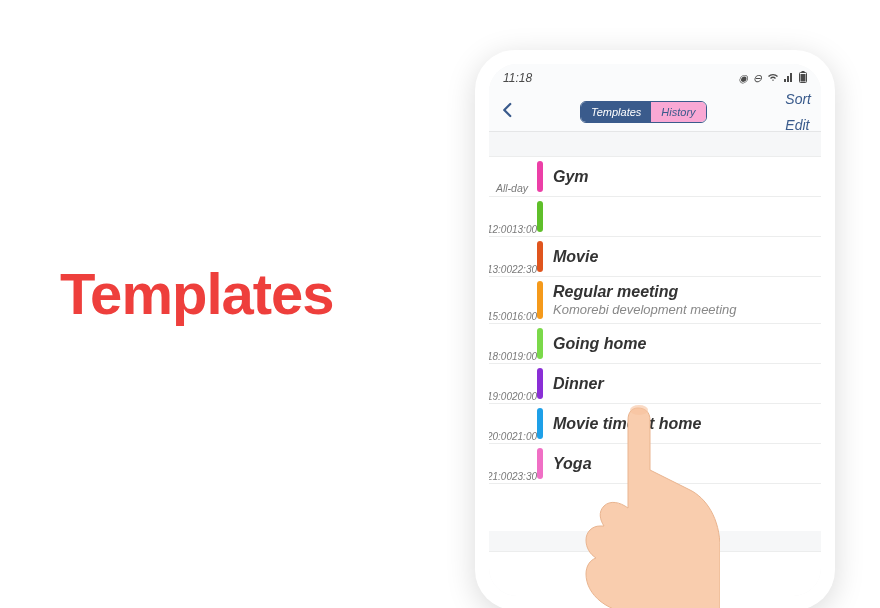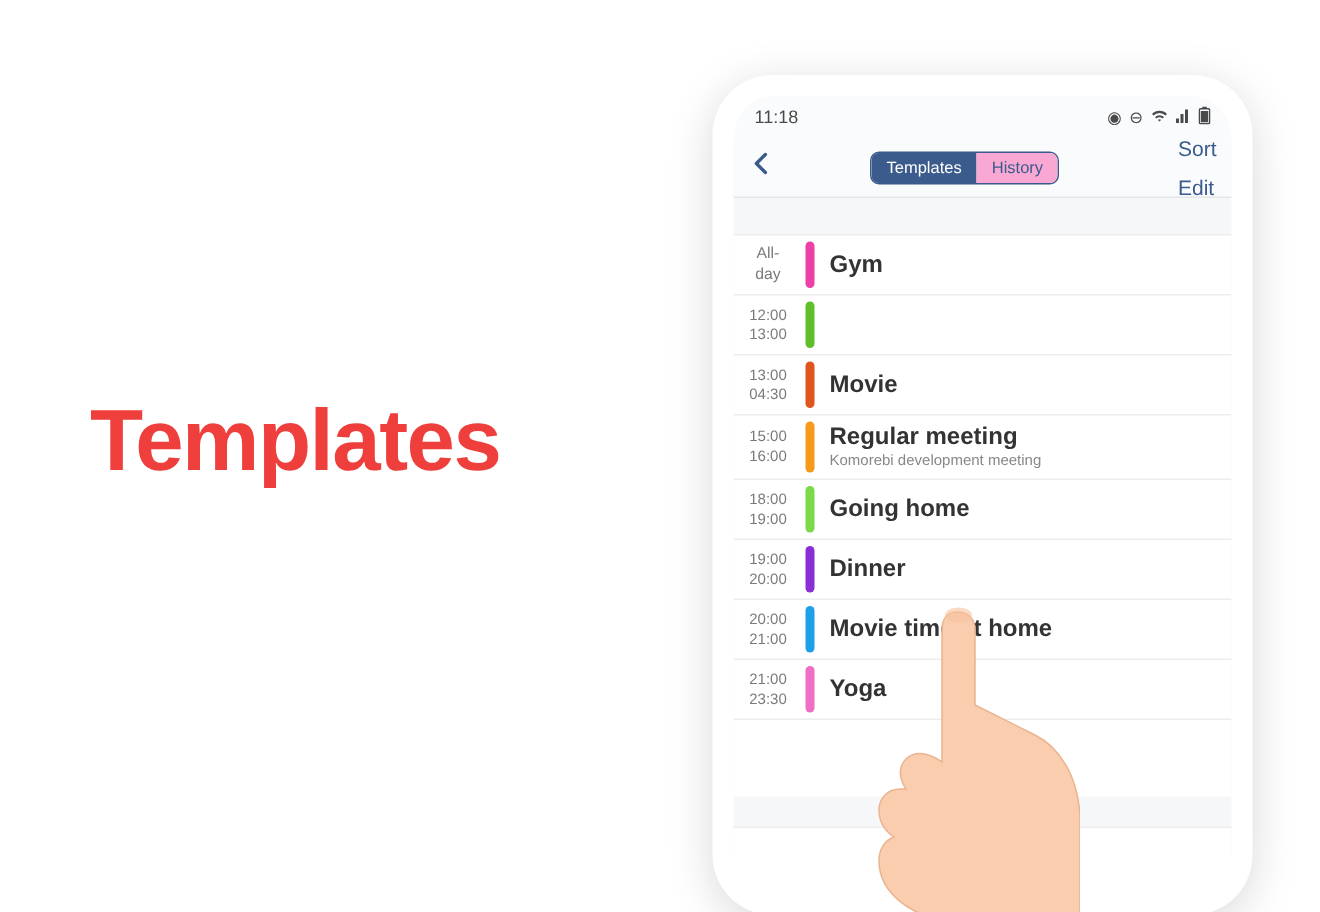--- a/index.html
+++ b/index.html
@@ -34,20 +34,21 @@
   }
   .screen {
     width: 100%;
     height: 100%;
     background: #f6f7f8;
     border-radius: 28px;
     overflow: hidden;
     position: relative;
     display: flex;
     flex-direction: column;
+    font-style: italic;
   }
   .statusbar {
     height: 28px;
     display: flex;
     align-items: center;
     justify-content: space-between;
     padding: 0 14px;
     font-size: 12px;
     color: #4a4a4a;
     background: #fafbfc;
@@ -101,22 +102,22 @@
   .row {
     display: flex;
     align-items: stretch;
     border-bottom: 1px solid #eceded;
     min-height: 40px;
     cursor: pointer;
   }
   .time-col {
     width: 48px;
     display: flex;
-    flex-direction: column;
-    align-items: center;
+    flex-direction: row;
+    align-items: flex-end;
     justify-content: center;
     padding-right: 2px;
     font-size: 10px;
     color: #7a7a7a;
     line-height: 1.3;
   }
   .time-col.allday {
     font-size: 10.5px;
     text-align: right;
   }
@@ -131,21 +132,21 @@
     display: flex;
     flex-direction: column;
     justify-content: center;
   }
   .title-t {
     font-size: 16px;
     font-weight: 600;
     color: #333;
   }
   .subtitle {
-    font-size: 10px;
+    font-size: 13px;
     color: #888;
     margin-top: 1px;
   }
   .footer-row {
     border-top: 1px solid #eceded;
     padding: 14px;
     text-align: center;
     font-size: 14px;
     color: #555;
     background: #fff;
@@ -226,21 +227,21 @@
         <div class="row">
           <div class="time-col">
             <div>12:00</div>
             <div>13:00</div>
           </div>
           <div class="color-bar" style="background: rgb(95, 191, 42);"></div>
         </div>
         <div class="row">
           <div class="time-col">
             <div>13:00</div>
-            <div>04:30</div>
+            <div>22:30</div>
           </div>
           <div class="color-bar" style="background: rgb(224, 85, 30);"></div>
           <div class="content">
             <div class="title-t">Movie</div>
           </div>
         </div>
         <div class="row">
           <div class="time-col">
             <div>15:00</div>
             <div>16:00</div>

